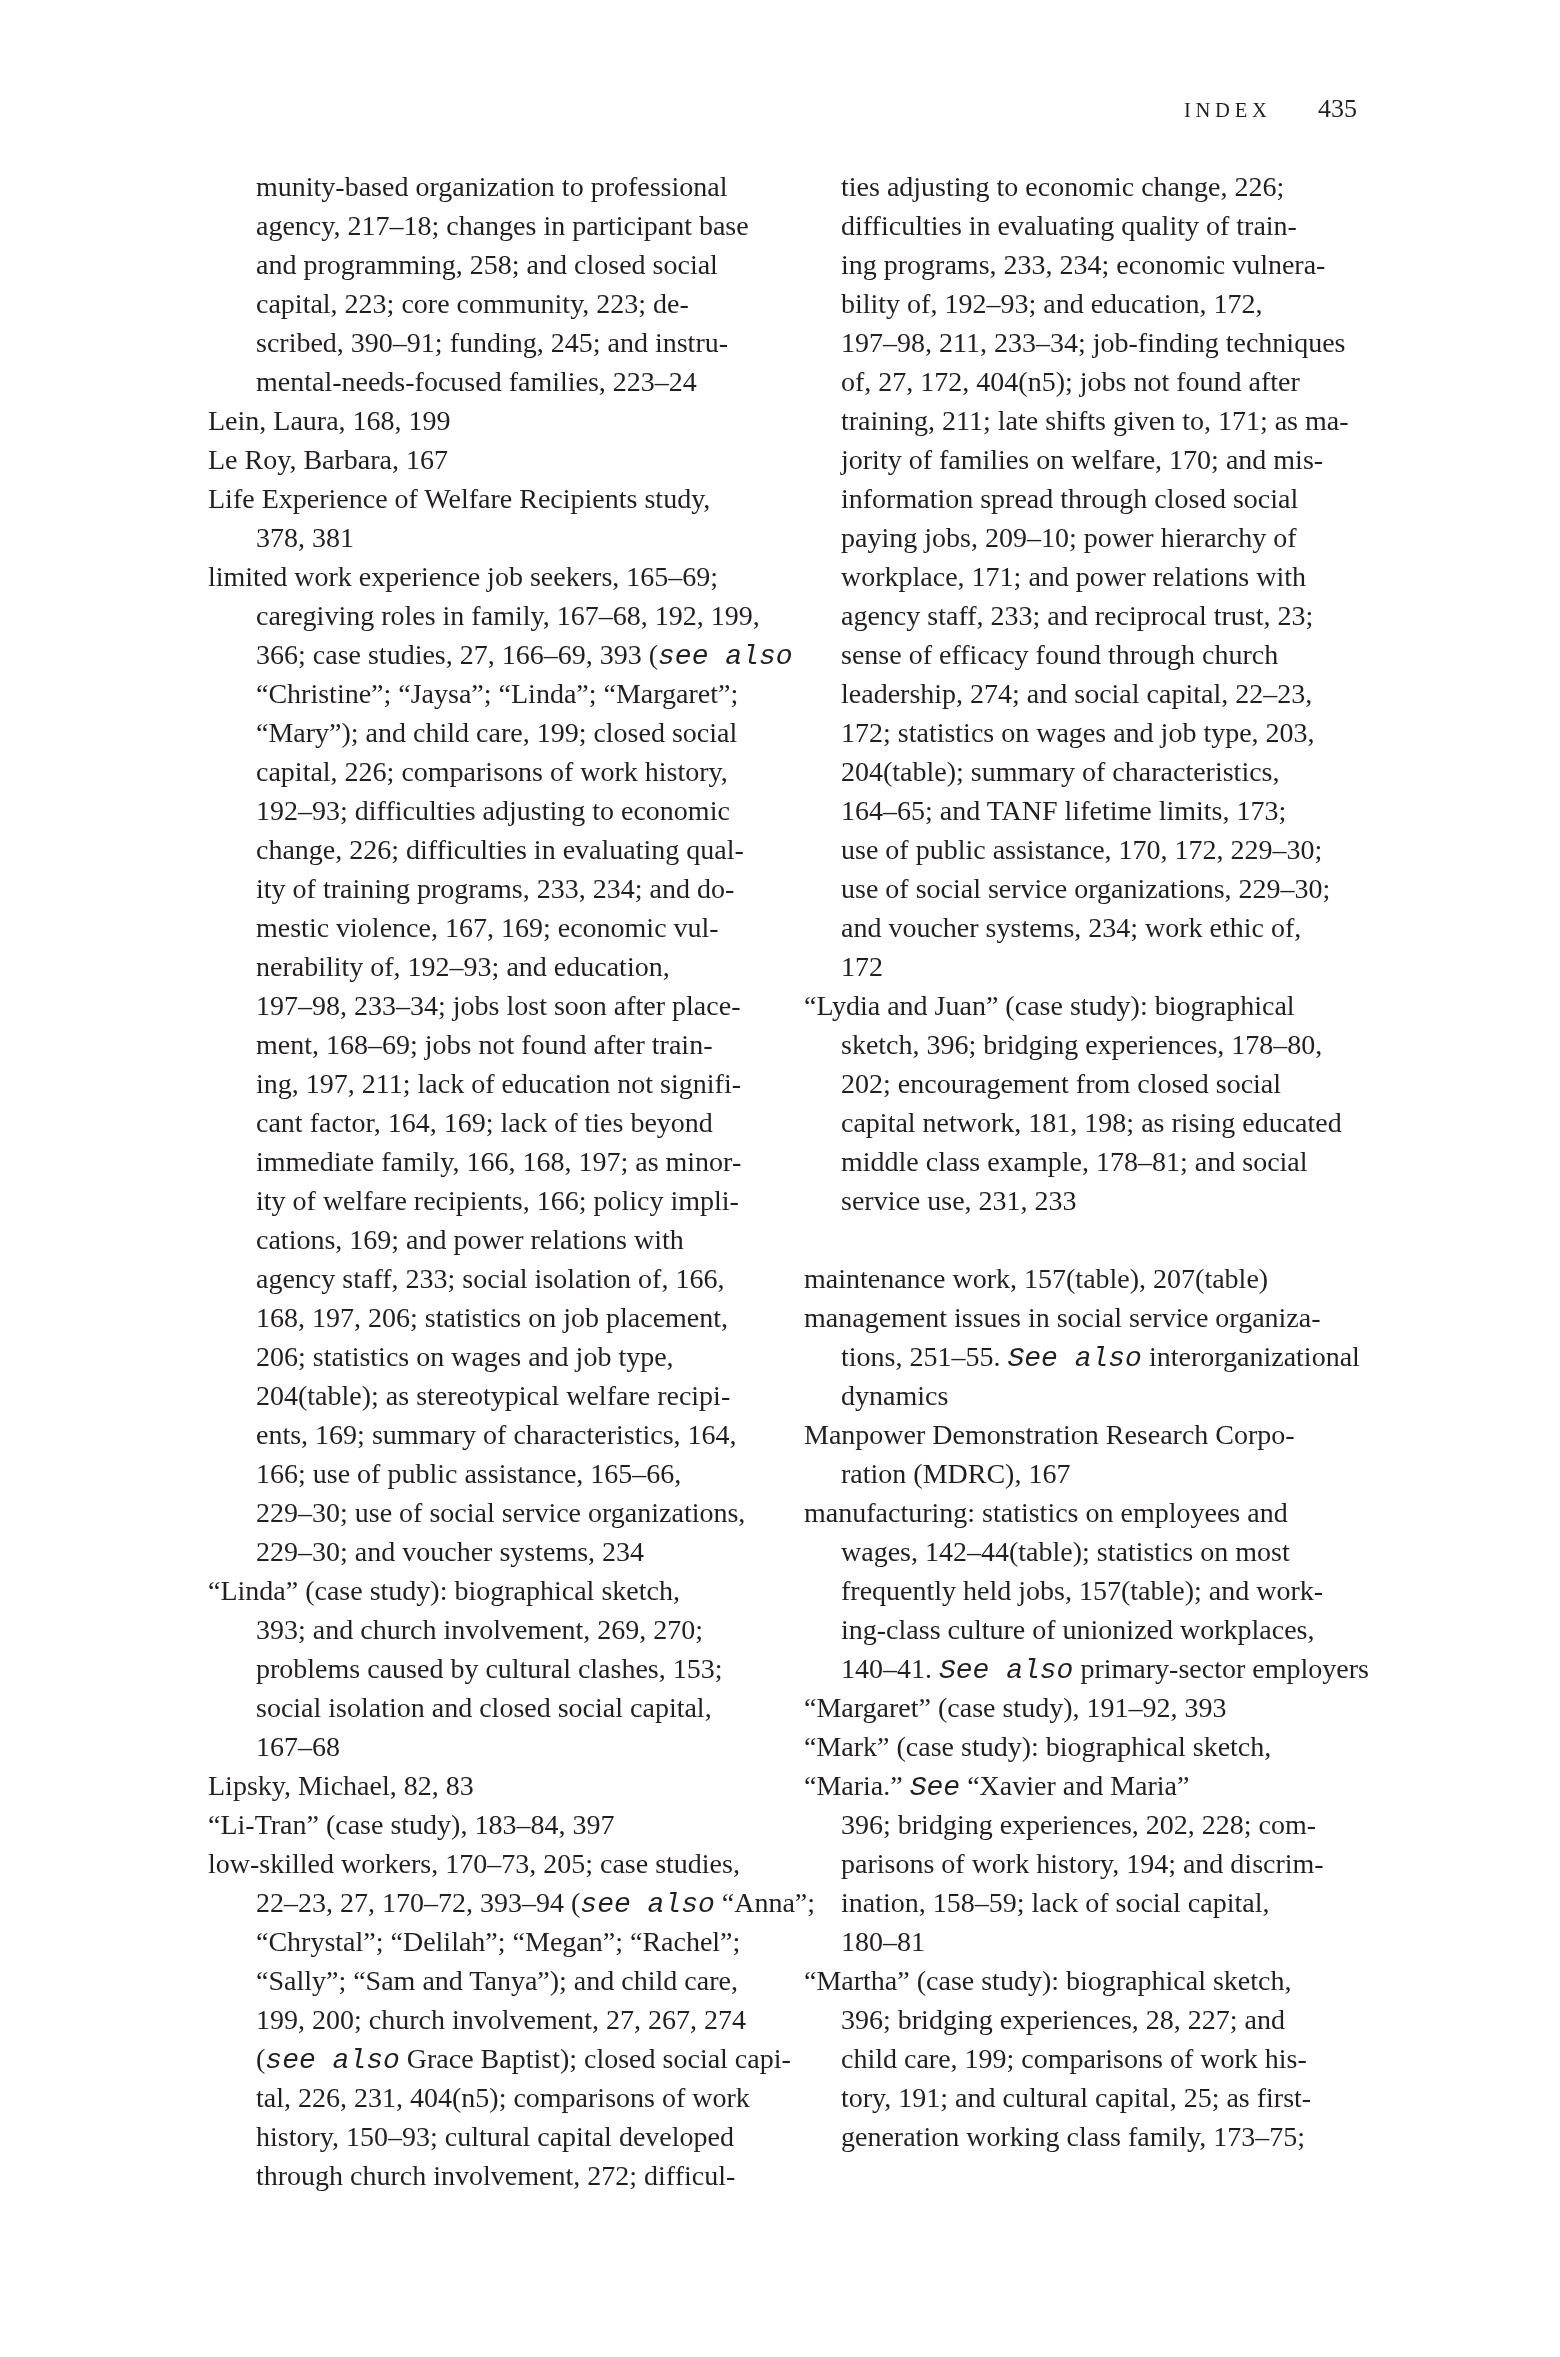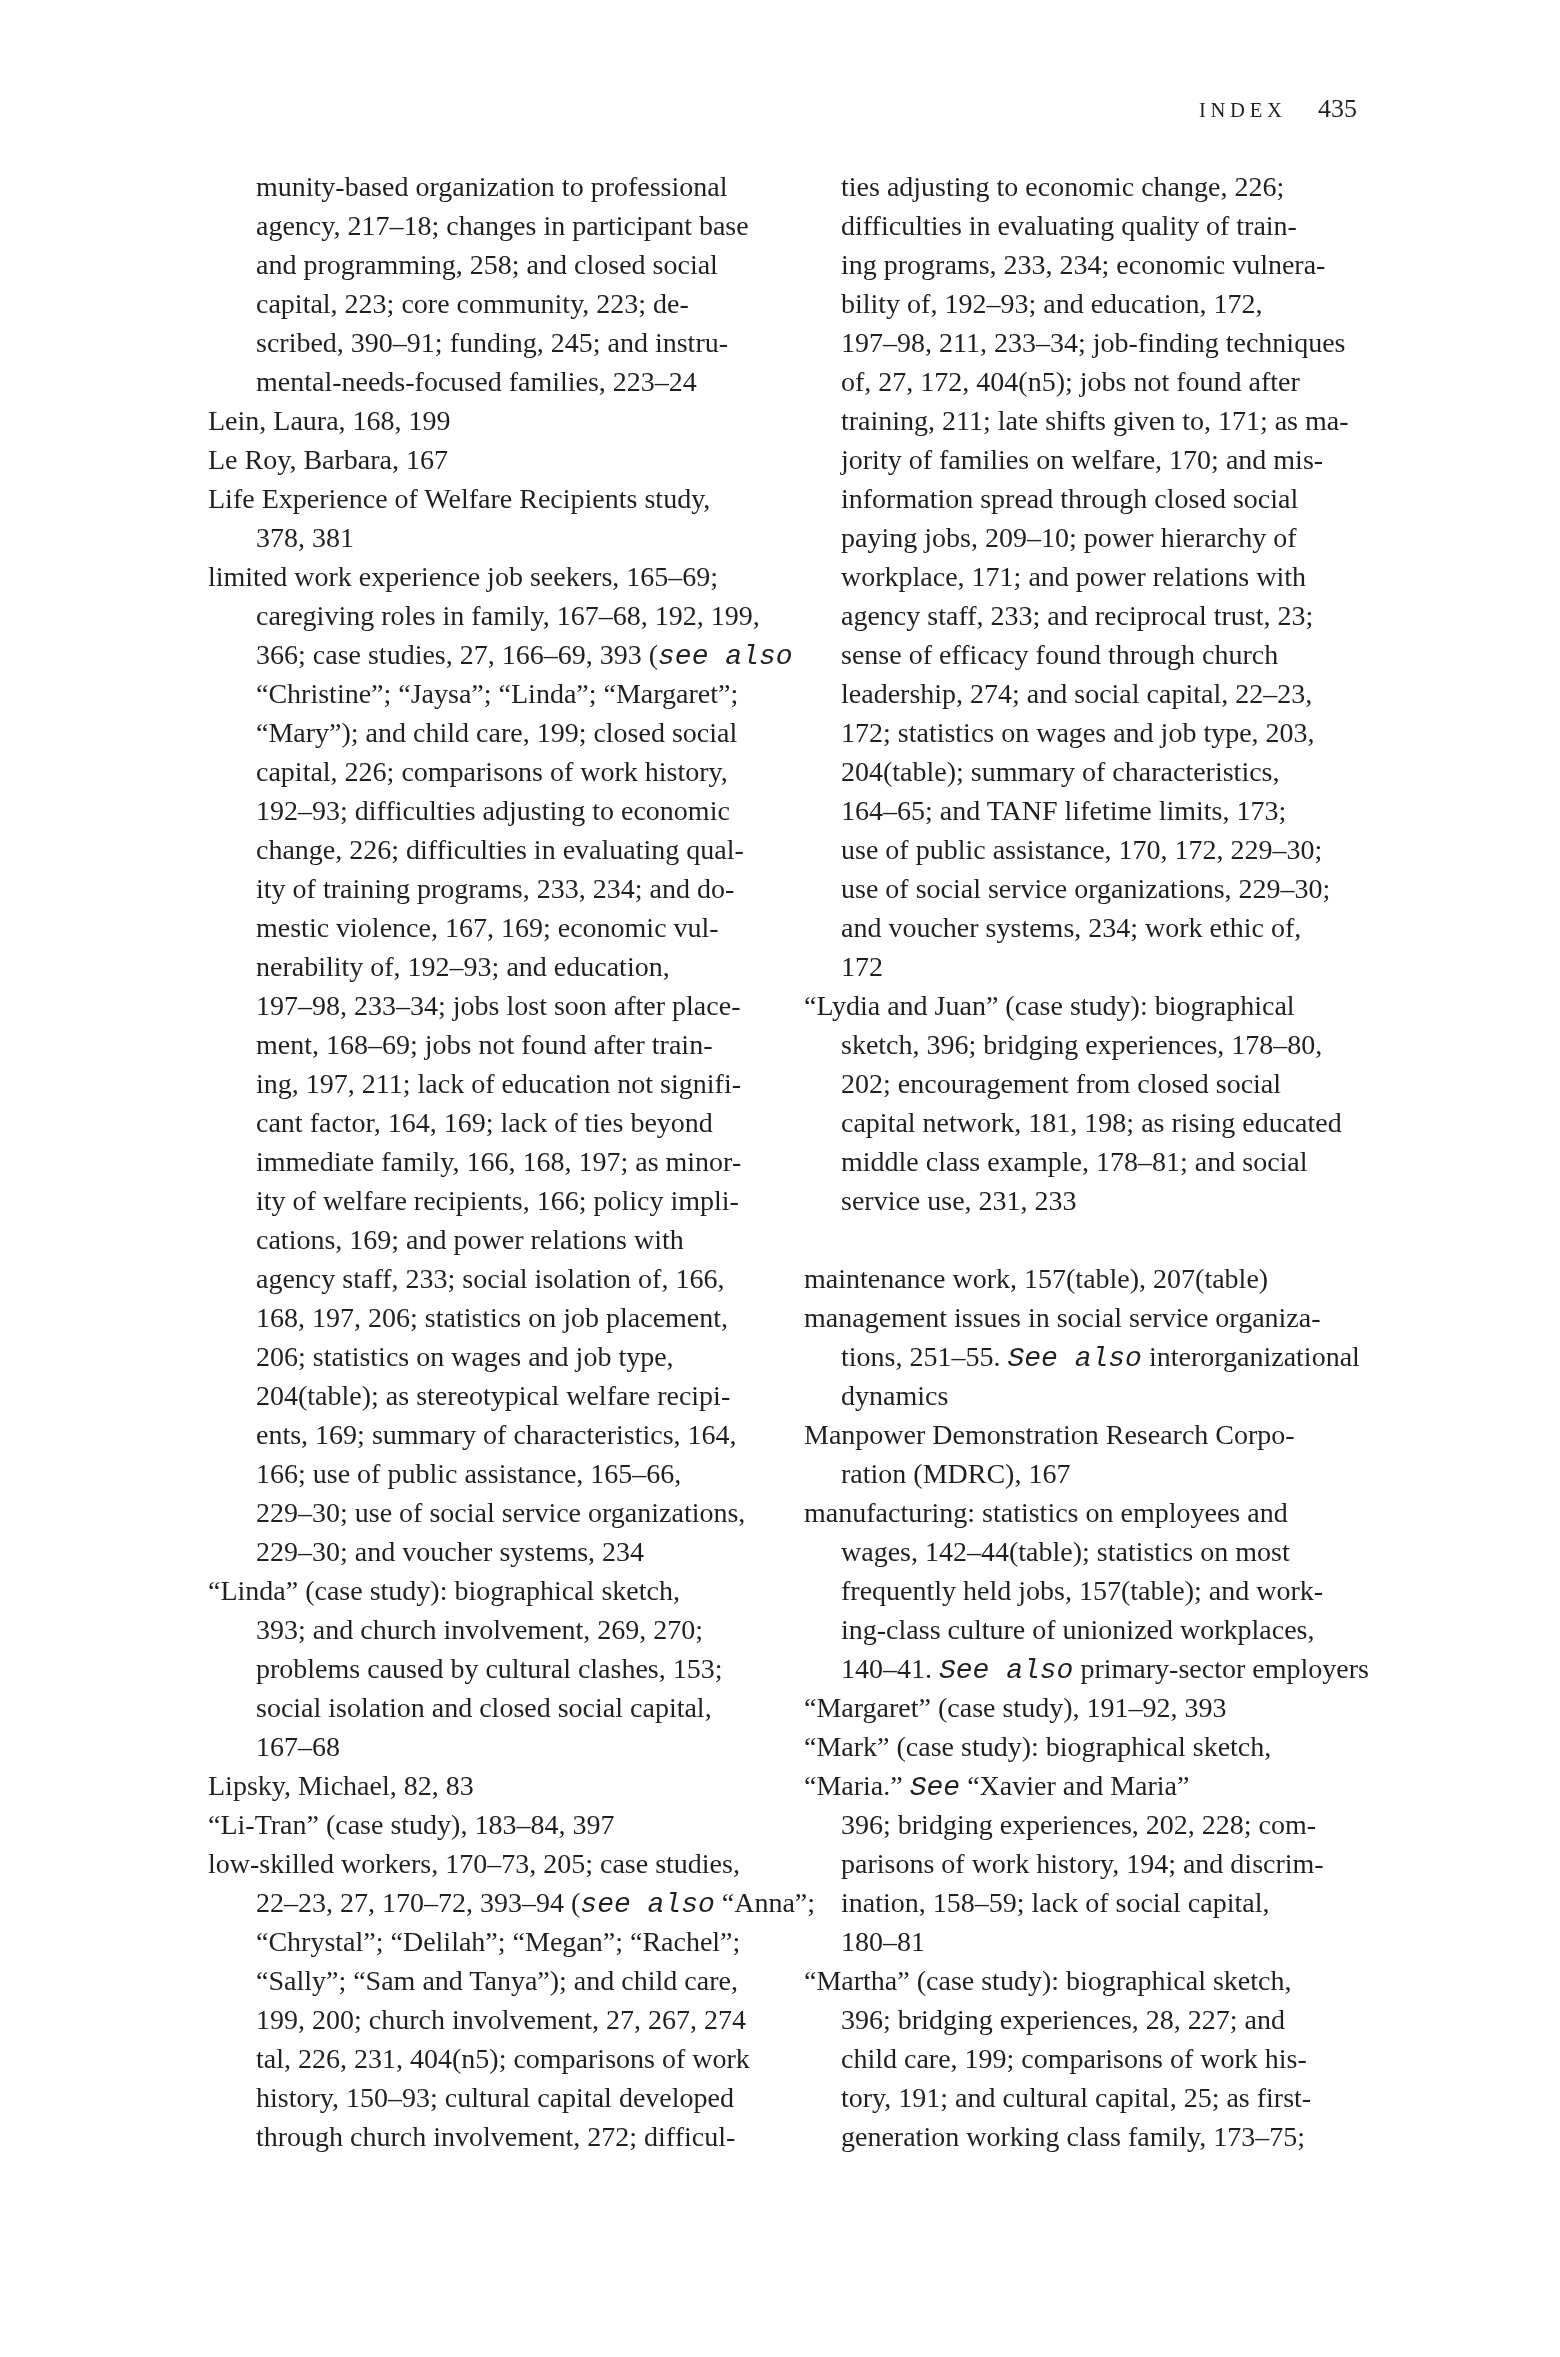--- a/index.html
+++ b/index.html
@@ -1,19 +1,19 @@
 <!DOCTYPE html>
 <html style="font-size:15px"><head>
 <meta charset="utf-8">
 <style>
   html, body { margin: 0; padding: 0; background: #ffffff; }
   body { width: 1561px; height: 2357px; position: relative; overflow: hidden;
          font-family: "Liberation Serif", "DejaVu Serif", serif; color: #231f20; }
   .running-head { position: absolute; top: 92px; right: 204px; font-size: 26px; line-height: 34px; }
-  .running-head .label { letter-spacing: 4.7px; font-size: 20.6px; margin-right: 25px; }
+  .running-head .label { letter-spacing: 4.7px; font-size: 20.6px; margin-right: 40px; }
   .column { position: absolute; top: 167px; font-size: 28px; line-height: 39px; }
   .col-left { left: 208px; width: 581px; }
   .col-right { left: 804px; width: 581px; }
   .line { white-space: nowrap; height: 39px; }
   .ind { padding-left: 48px; }
   .col-right .ind { padding-left: 37px; }
   .gap { height: 39px; }
   em { font-style: italic; font-family: Liberation Mono, monospace; }
 </style>
 </head>
@@ -66,20 +66,21 @@
     <div class="line ind"><span>problems caused by cultural clashes, 153;</span></div>
     <div class="line ind"><span>social isolation and closed social capital,</span></div>
     <div class="line ind"><span>167–68</span></div>
     <div class="line"><span>Lipsky, Michael, 82, 83</span></div>
     <div class="line"><span>“Li-Tran” (case study), 183–84, 397</span></div>
     <div class="line"><span>low-skilled workers, 170–73, 205; case studies,</span></div>
     <div class="line ind"><span>22–23, 27, 170–72, 393–94 (</span><em>see also</em><span> “Anna”;</span></div>
     <div class="line ind"><span>“Chrystal”; “Delilah”; “Megan”; “Rachel”;</span></div>
     <div class="line ind"><span>“Sally”; “Sam and Tanya”); and child care,</span></div>
     <div class="line ind"><span>199, 200; church involvement, 27, 267, 274</span></div>
+    <div class="line ind"><span>(</span><em>see also</em><span> Grace Baptist); closed social capi-</span></div>
     <div class="line ind"><span>tal, 226, 231, 404(n5); comparisons of work</span></div>
     <div class="line ind"><span>history, 150–93; cultural capital developed</span></div>
     <div class="line ind"><span>through church involvement, 272; difficul-</span></div>
   </div>
 <div class="column col-right" id="col-right">
     <div class="line ind"><span>ties adjusting to economic change, 226;</span></div>
     <div class="line ind"><span>difficulties in evaluating quality of train-</span></div>
     <div class="line ind"><span>ing programs, 233, 234; economic vulnera-</span></div>
     <div class="line ind"><span>bility of, 192–93; and education, 172,</span></div>
     <div class="line ind"><span>197–98, 211, 233–34; job-finding techniques</span></div>

